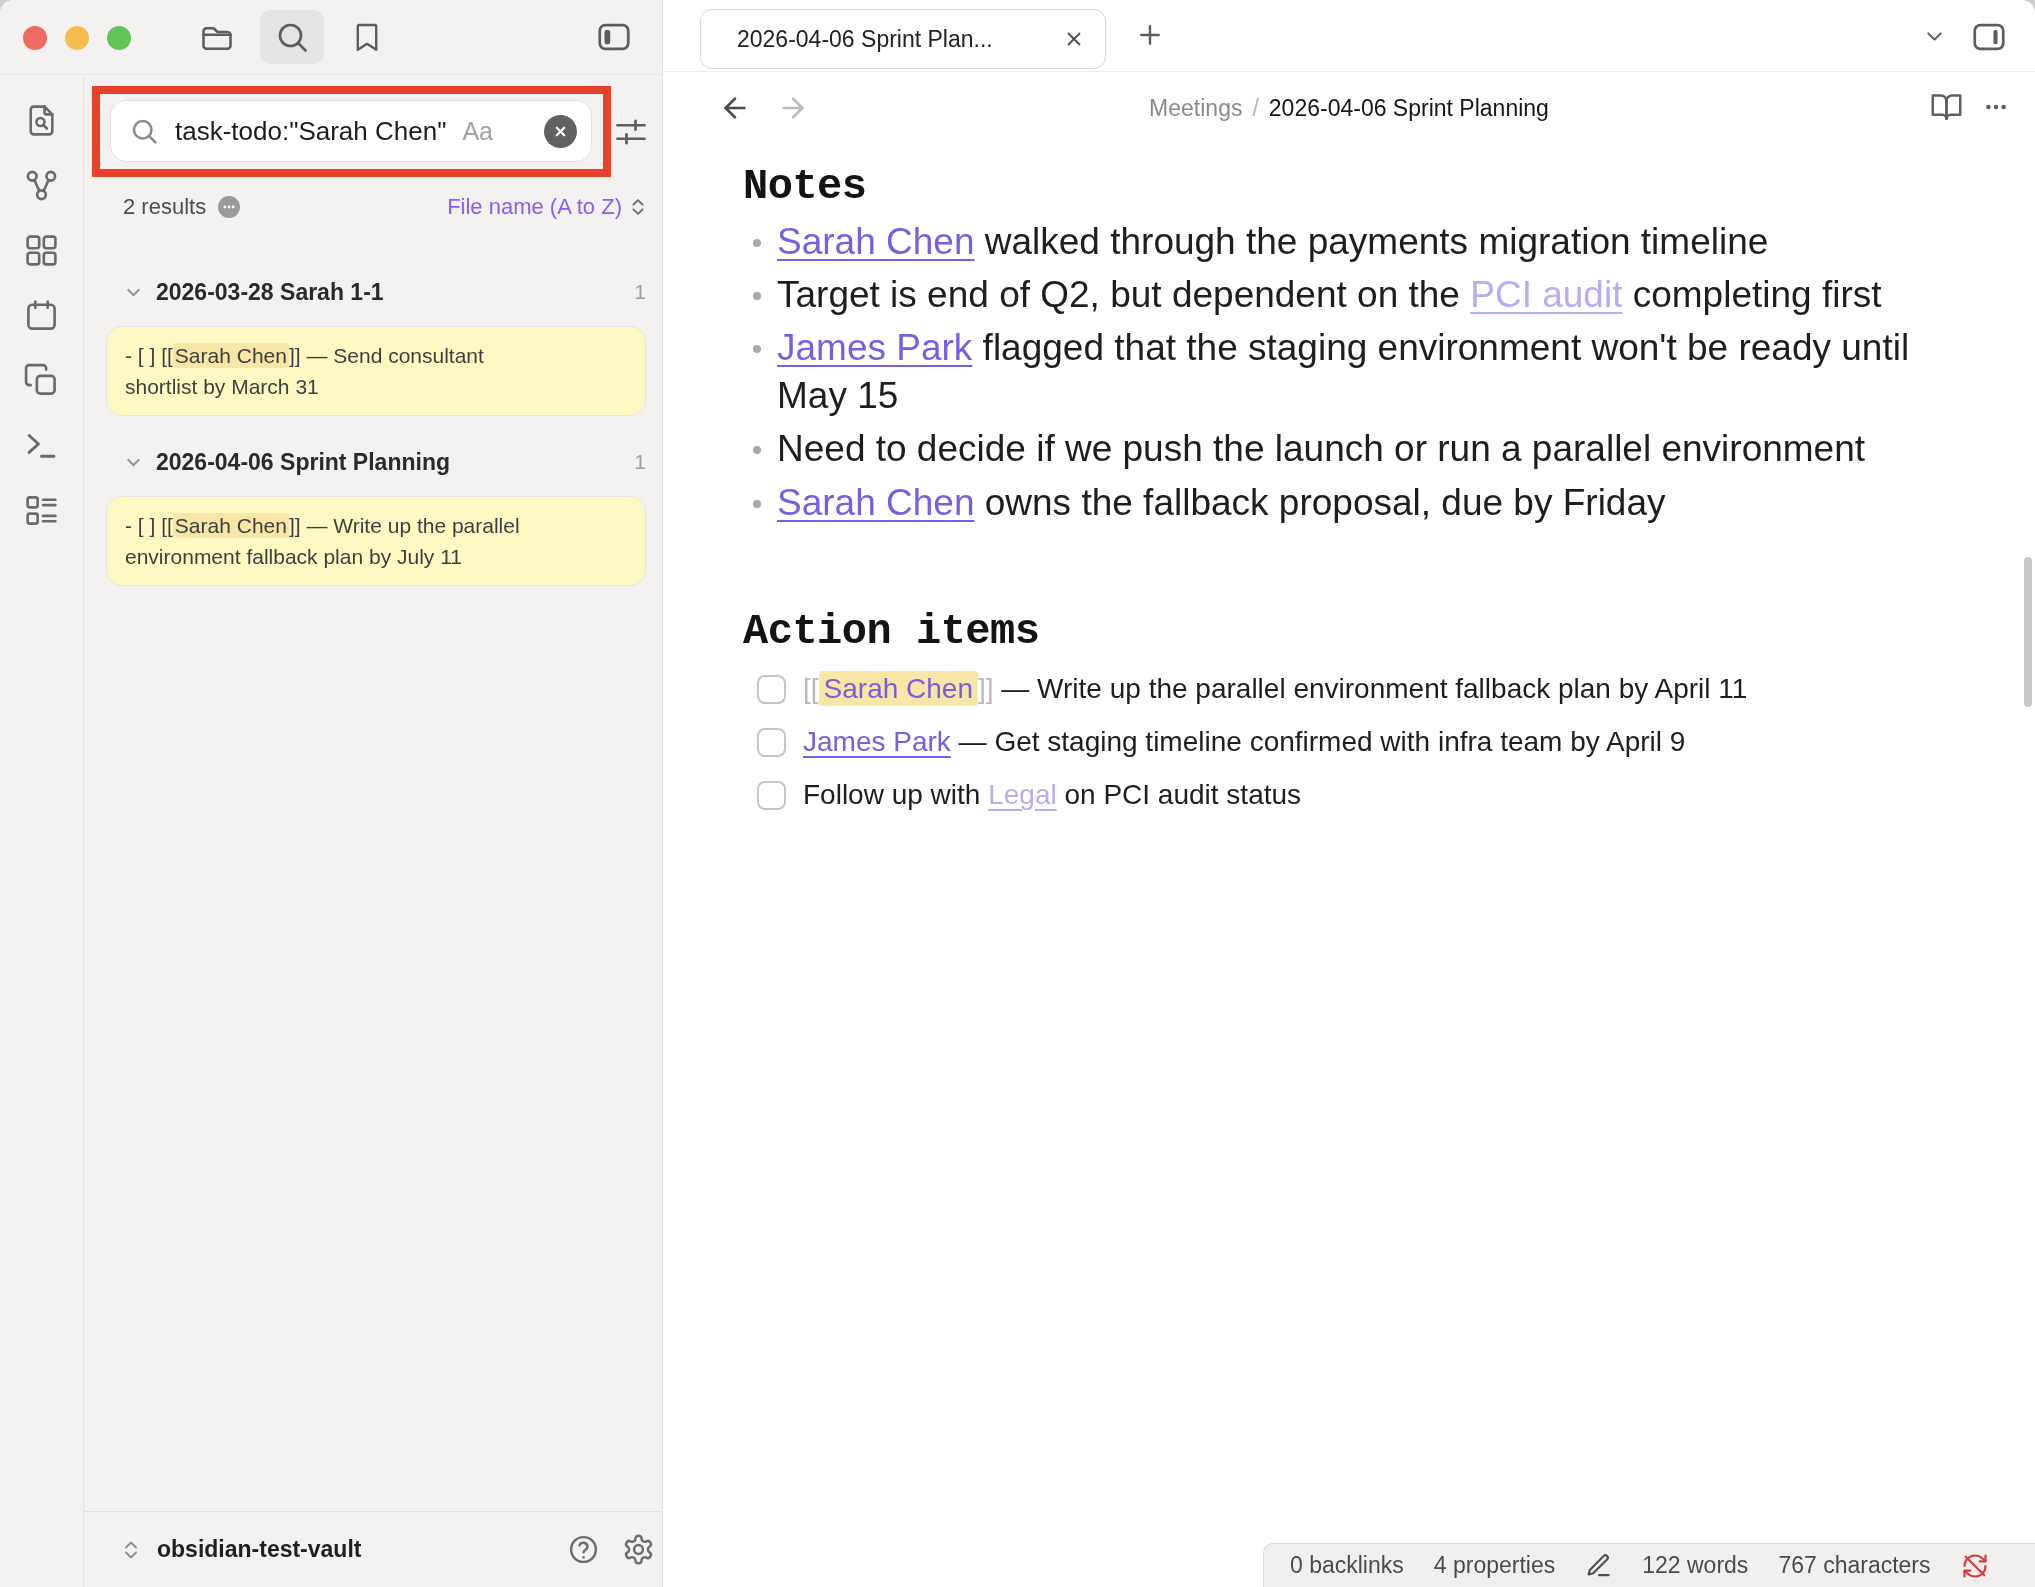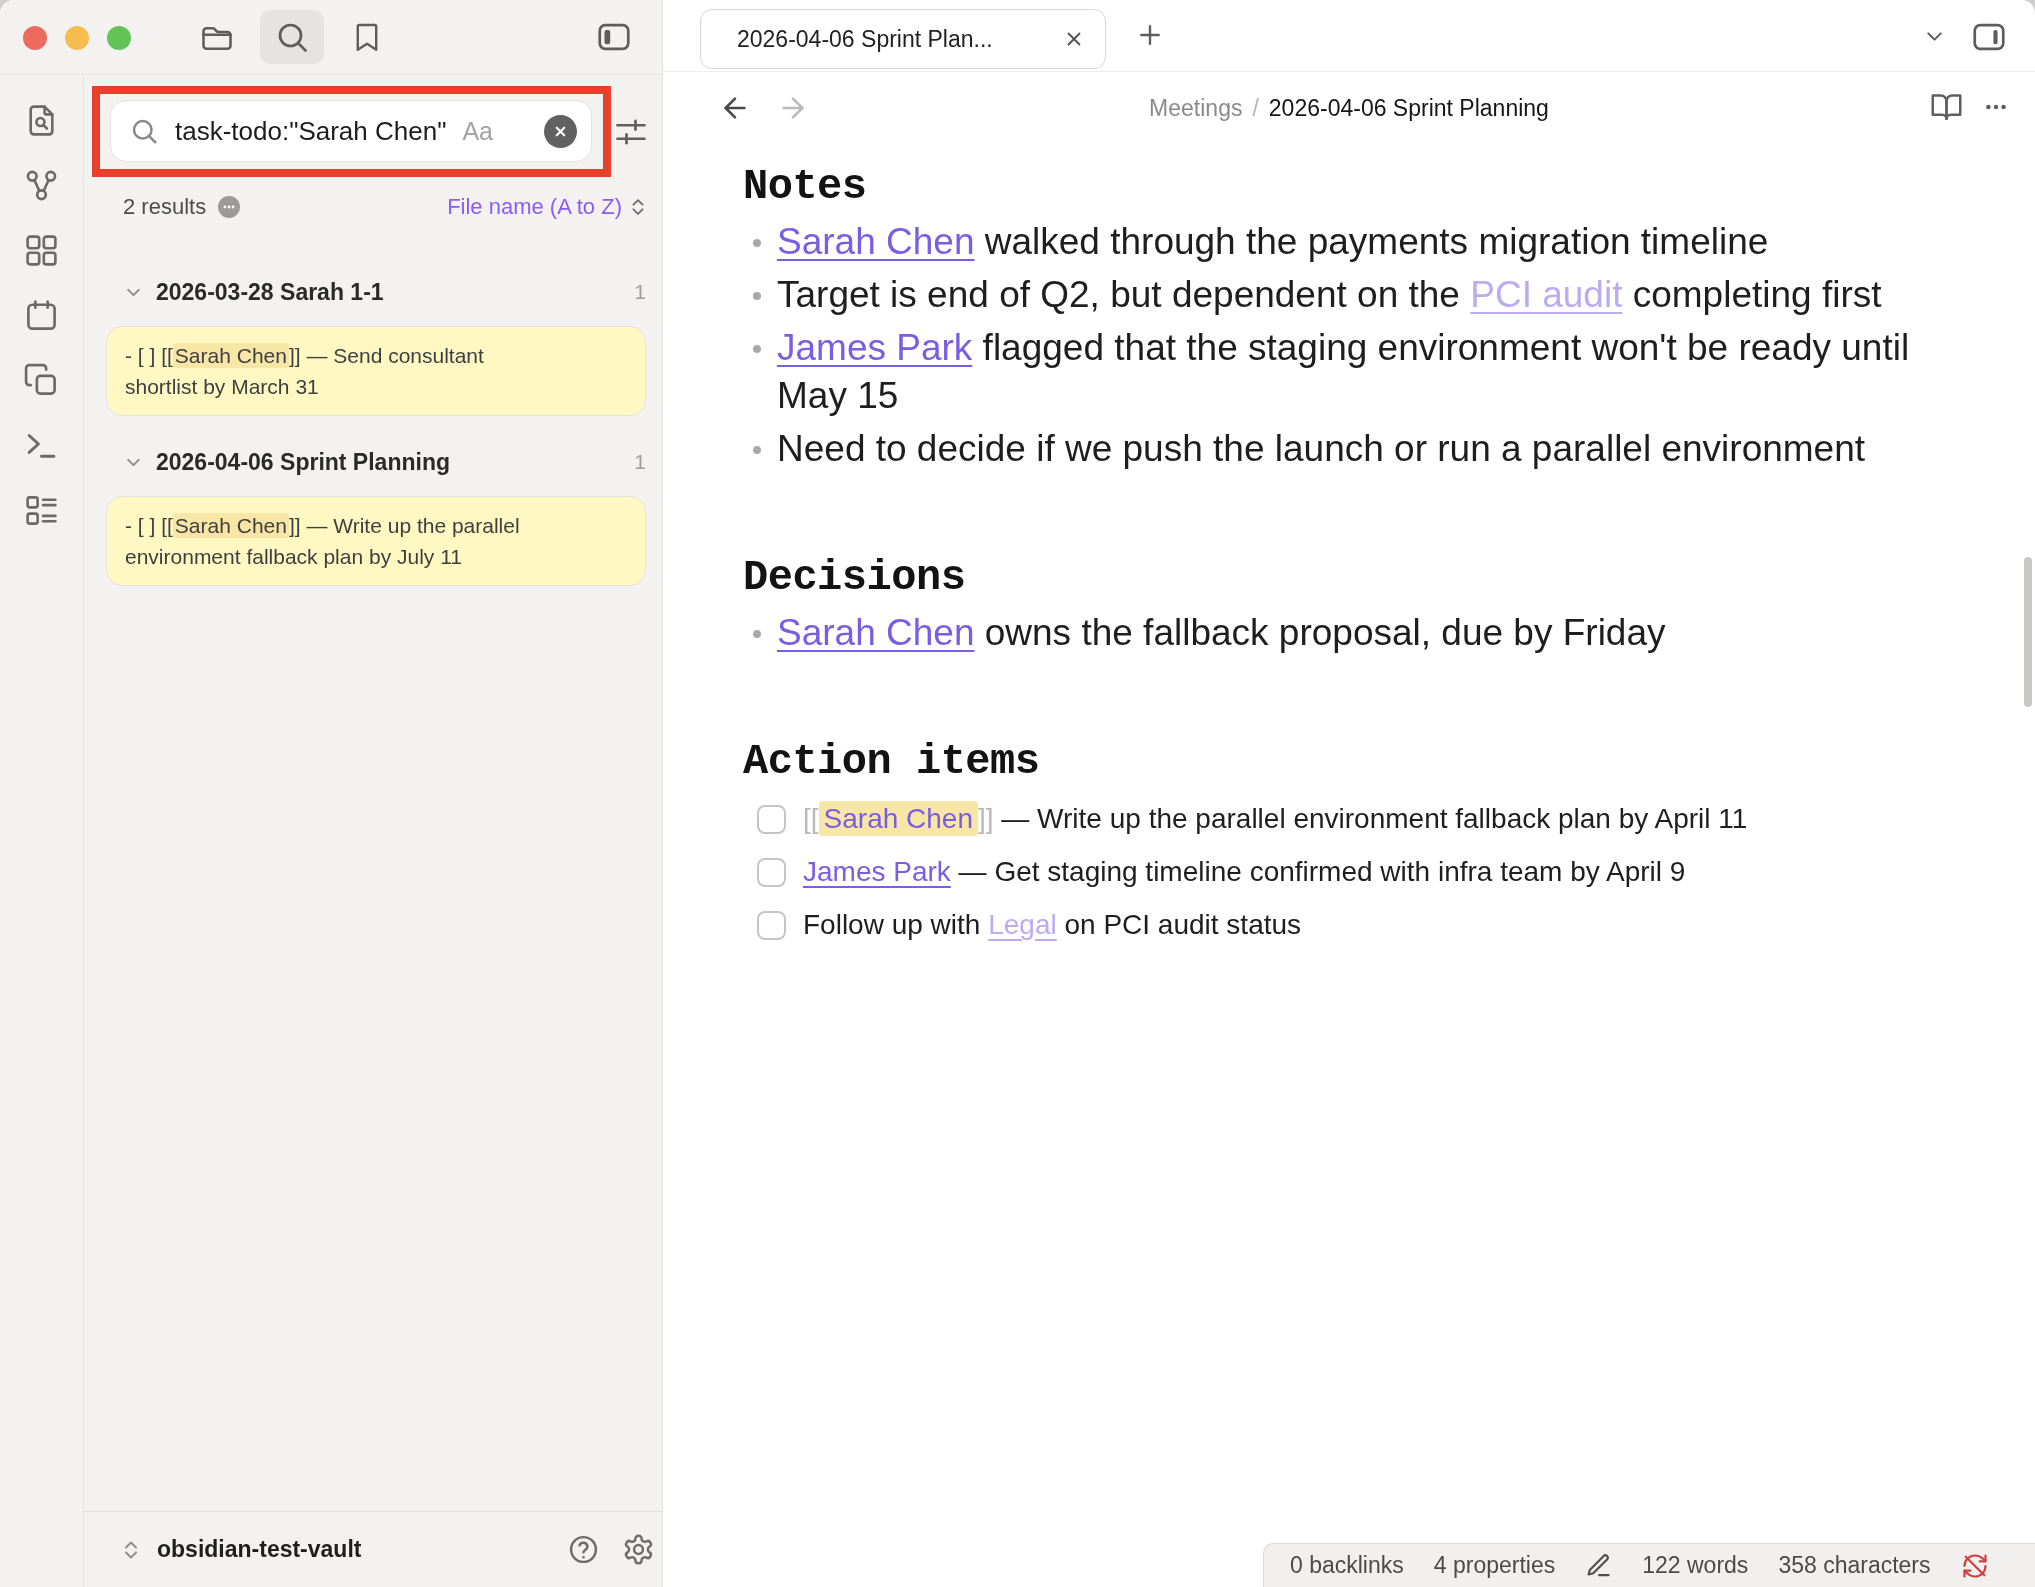--- a/index.html
+++ b/index.html
@@ -444,21 +444,20 @@
 
     <div class="content">
       <h1>Notes</h1>
       <ul class="bullets">
         <li><a class="ilink">Sarah Chen</a><span> walked through the payments migration timeline</span></li>
         <li><span>Target is end of Q2, but dependent on the </span><a class="ilink unresolved">PCI audit</a><span> completing first</span></li>
         <li><a class="ilink">James Park</a><span> flagged that the staging environment won't be ready until May 15</span></li>
         <li><span>Need to decide if we push the launch or run a parallel environment</span></li>
       </ul>
 
-      <h1 class="section">Decisions</h1>
       <ul class="bullets">
         <li><a class="ilink">Sarah Chen</a><span> owns the fallback proposal, due by Friday</span></li>
       </ul>
 
       <h1 class="section">Action items</h1>
       <div class="tasks">
         <div class="task-row">
           <span class="checkbox"></span>
           <span><span class="bracket">[[</span><a class="hl-link">Sarah Chen</a><span class="bracket">]]</span><span> — Write up the parallel environment fallback plan by April 11</span></span>
         </div>
@@ -480,21 +479,21 @@
       <span class="sb-click">4 properties</span>
       <button class="sb-icon">
         <span>
           <svg width="27" height="27" viewBox="0 0 24 24" fill="none" stroke="currentColor" stroke-width="1.9" stroke-linecap="round" stroke-linejoin="round">
               <path d="M12.5 20.5H21"></path>
               <path d="M16.6 3.6a2.1 2.1 0 0 1 3 3L7.3 18.9l-4.1 1.1 1.1-4.1z"></path>
             </svg>
         </span>
       </button>
       <span>122 words</span>
-      <span>358 characters</span>
+      <span>767 characters</span>
       <button class="sb-icon sb-sync">
         <span>
           <svg width="28" height="28" viewBox="0 0 24 24" fill="none" stroke="currentColor" stroke-width="1.9" stroke-linecap="round" stroke-linejoin="round">
               <path d="M3 12a9 9 0 0 1 9-9 9.75 9.75 0 0 1 6.74 2.74L21 8"></path>
               <path d="M21 3v5h-5"></path>
               <path d="M21 12a9 9 0 0 1-9 9 9.75 9.75 0 0 1-6.74-2.74L3 16"></path>
               <path d="M8 16H3v5"></path>
               <line x1="4" y1="4" x2="20" y2="20"></line>
             </svg>
         </span>

